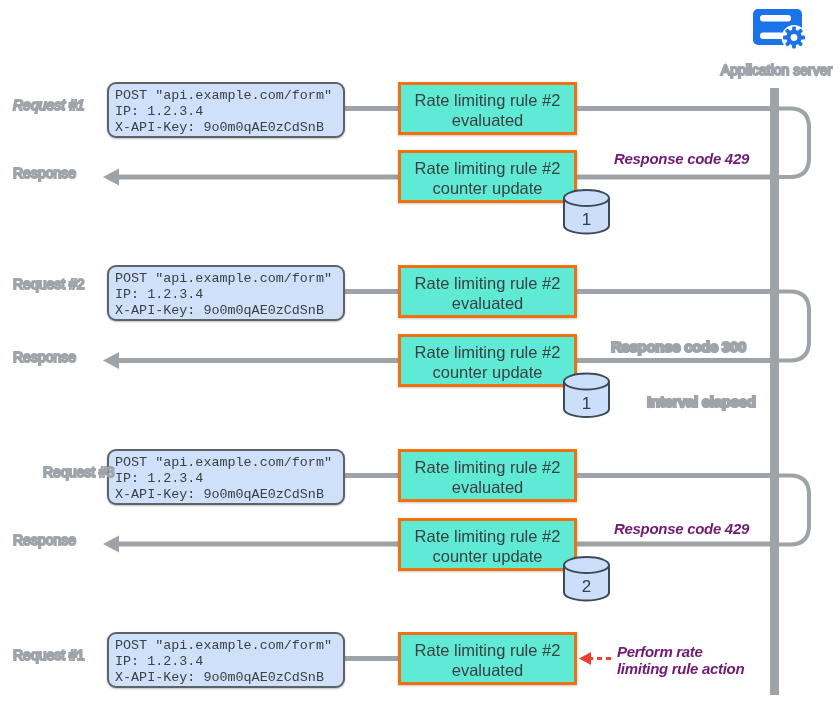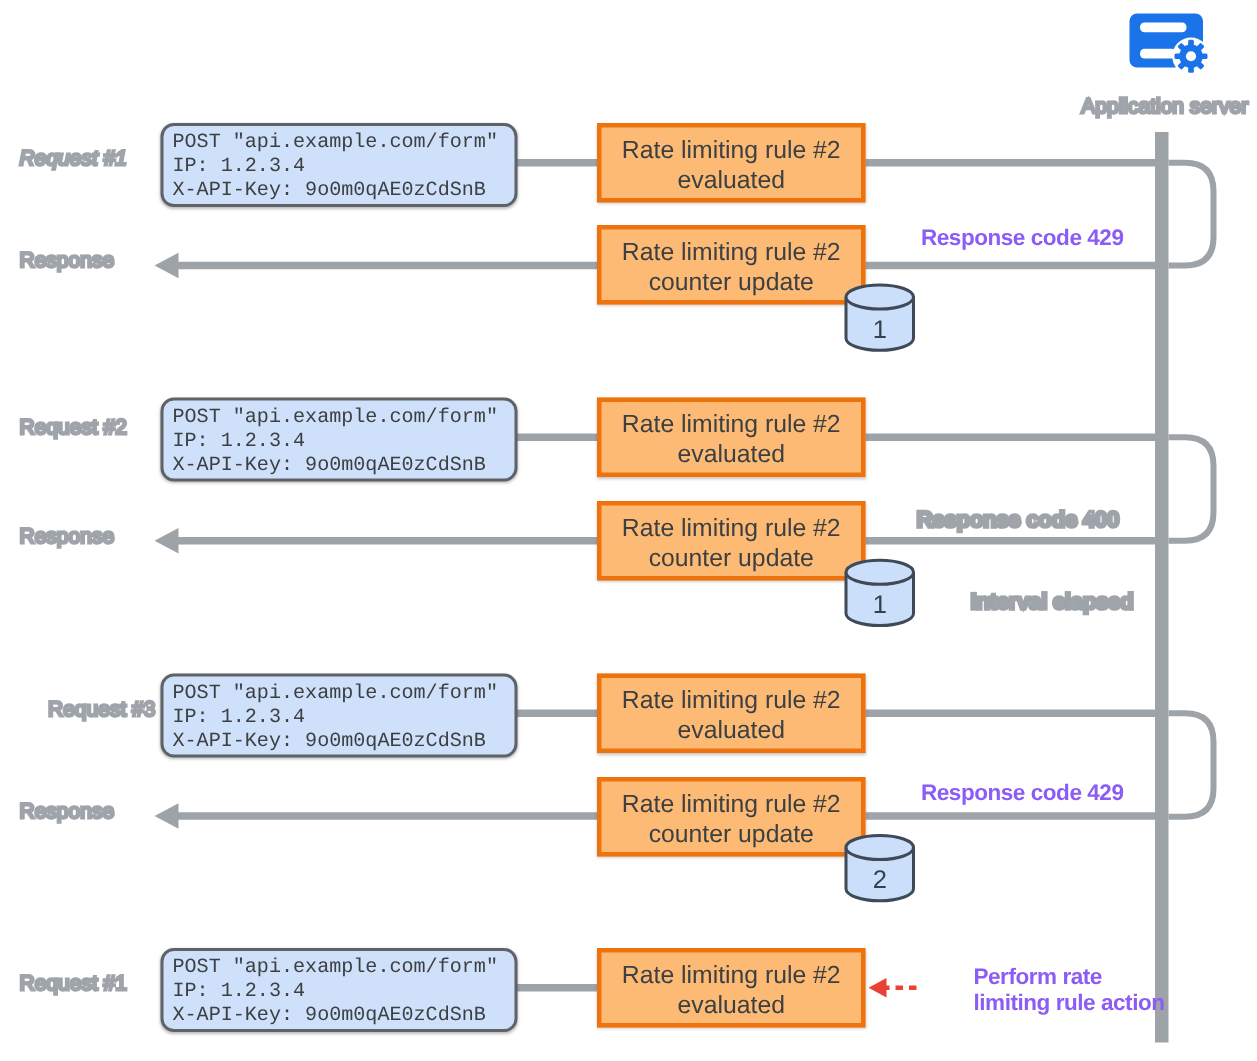--- a/index.html
+++ b/index.html
@@ -8,33 +8,33 @@
   .abs{position:absolute;}
   .bluebox{
     position:absolute;left:107px;width:228px;height:48px;
     background:#cfe0fa;border:2px solid #5f6368;border-radius:9px;
     box-shadow:0 1px 2px rgba(60,64,67,0.35);
     font-family:"Liberation Mono", monospace;font-size:13.4px;line-height:16px;
     color:#3c4043;padding:4px 0 0 6px;white-space:pre;
   }
   .orangebox{
     position:absolute;left:398px;width:173px;height:45px;padding-top:2px;
-    background:#fdba74;border:3px solid #ee720e;
+    background:#5eead4;border:3px solid #ee720e;
     box-shadow:0 1px 2px rgba(60,64,67,0.3);
     color:#3c4043;font-size:16.5px;line-height:20px;text-align:center;
     display:flex;flex-direction:column;justify-content:center;
   }
   .glabel{
     position:absolute;color:#ffffff;font-size:14px;line-height:17px;
     -webkit-text-stroke:2px #9fa4aa;
   }
   .ann{
     position:absolute;font-size:15px;font-weight:bold;line-height:17px;letter-spacing:-0.3px;
   }
-  .red{color:#8b5cf6;}
+  .red{color:#701a75;font-style:italic;}
   .gray{color:#ffffff;-webkit-text-stroke:2.2px #9fa4aa;}
 </style>
 </head>
 <body>
 <svg class="abs" style="left:0;top:0" width="838" height="707" viewBox="0 0 838 707">
 
   <rect x="770" y="88" width="9" height="607" fill="#9ea3a8"></rect>
   <g fill="#9ea3a8">
 
     <rect x="340" y="106" width="61" height="5"></rect>
@@ -132,23 +132,23 @@
     <text x="586.5" y="225">1</text>
     <text x="586.5" y="408.5">1</text>
     <text x="586.5" y="592">2</text>
   </g>
 </svg>
 
 <div class="glabel" style="left:13px;top:97px;font-style:italic;">Request #1</div>
 <div class="glabel" style="left:13px;top:165px;">Response</div>
 <div class="glabel" style="left:13px;top:276px;">Request #2</div>
 <div class="glabel" style="left:13px;top:349px;">Response</div>
-<div class="glabel" style="left:13px;top:464px;padding-left:19px;">Request #3</div>
+<div class="glabel" style="left:24px;top:464px;padding-left:19px;">Request #3</div>
 <div class="glabel" style="left:13px;top:532px;">Response</div>
 <div class="glabel" style="left:13px;top:647px;">Request #1</div>
 
 <div class="glabel" style="left:716px;top:62px;width:121px;text-align:center;">Application server</div>
 
 <div class="ann red" style="left:614px;top:150px;">Response code 429</div>
-<div class="ann gray" style="left:611px;top:338px;">Response code 400</div>
+<div class="ann gray" style="left:611px;top:338px;">Response code 300</div>
 <div class="ann gray" style="left:615px;top:393px;padding-left:32px;">Interval elapsed</div>
 <div class="ann red" style="left:614px;top:520px;">Response code 429</div>
-<div class="ann red" style="left:649px;top:643px;">Perform rate<br>limiting rule action</div>
+<div class="ann red" style="left:617px;top:643px;">Perform rate<br>limiting rule action</div>
 
 </body></html>

